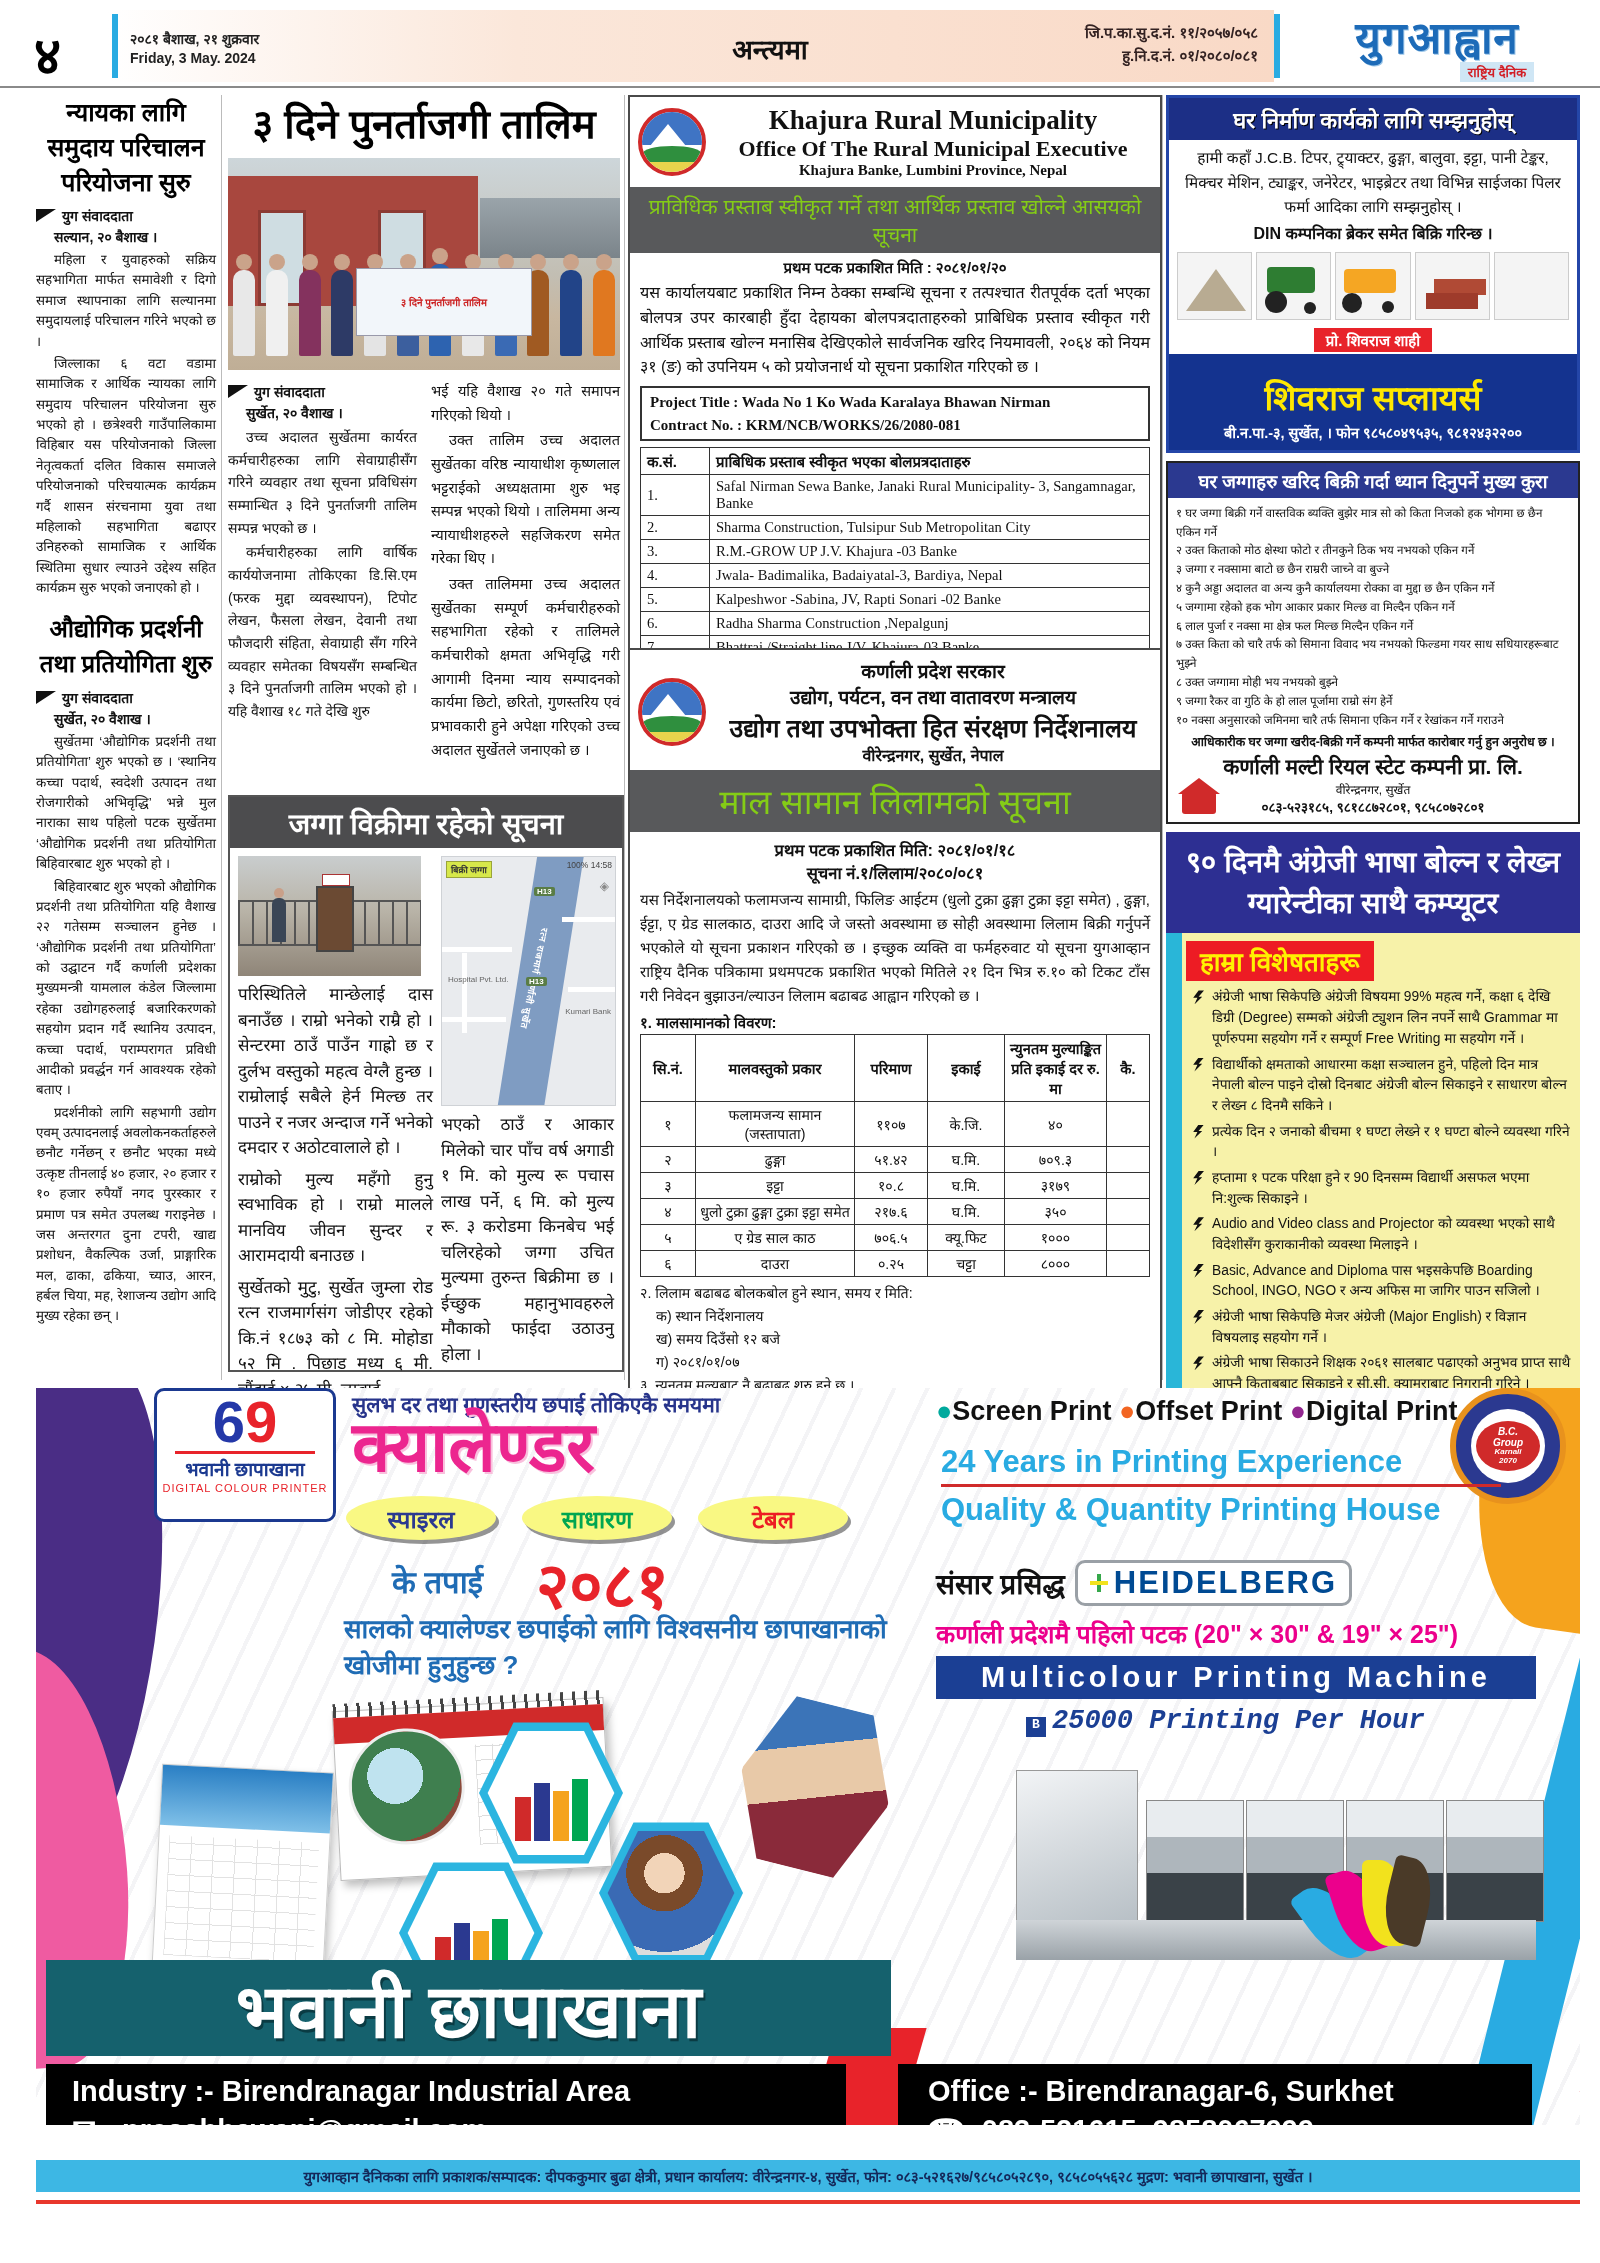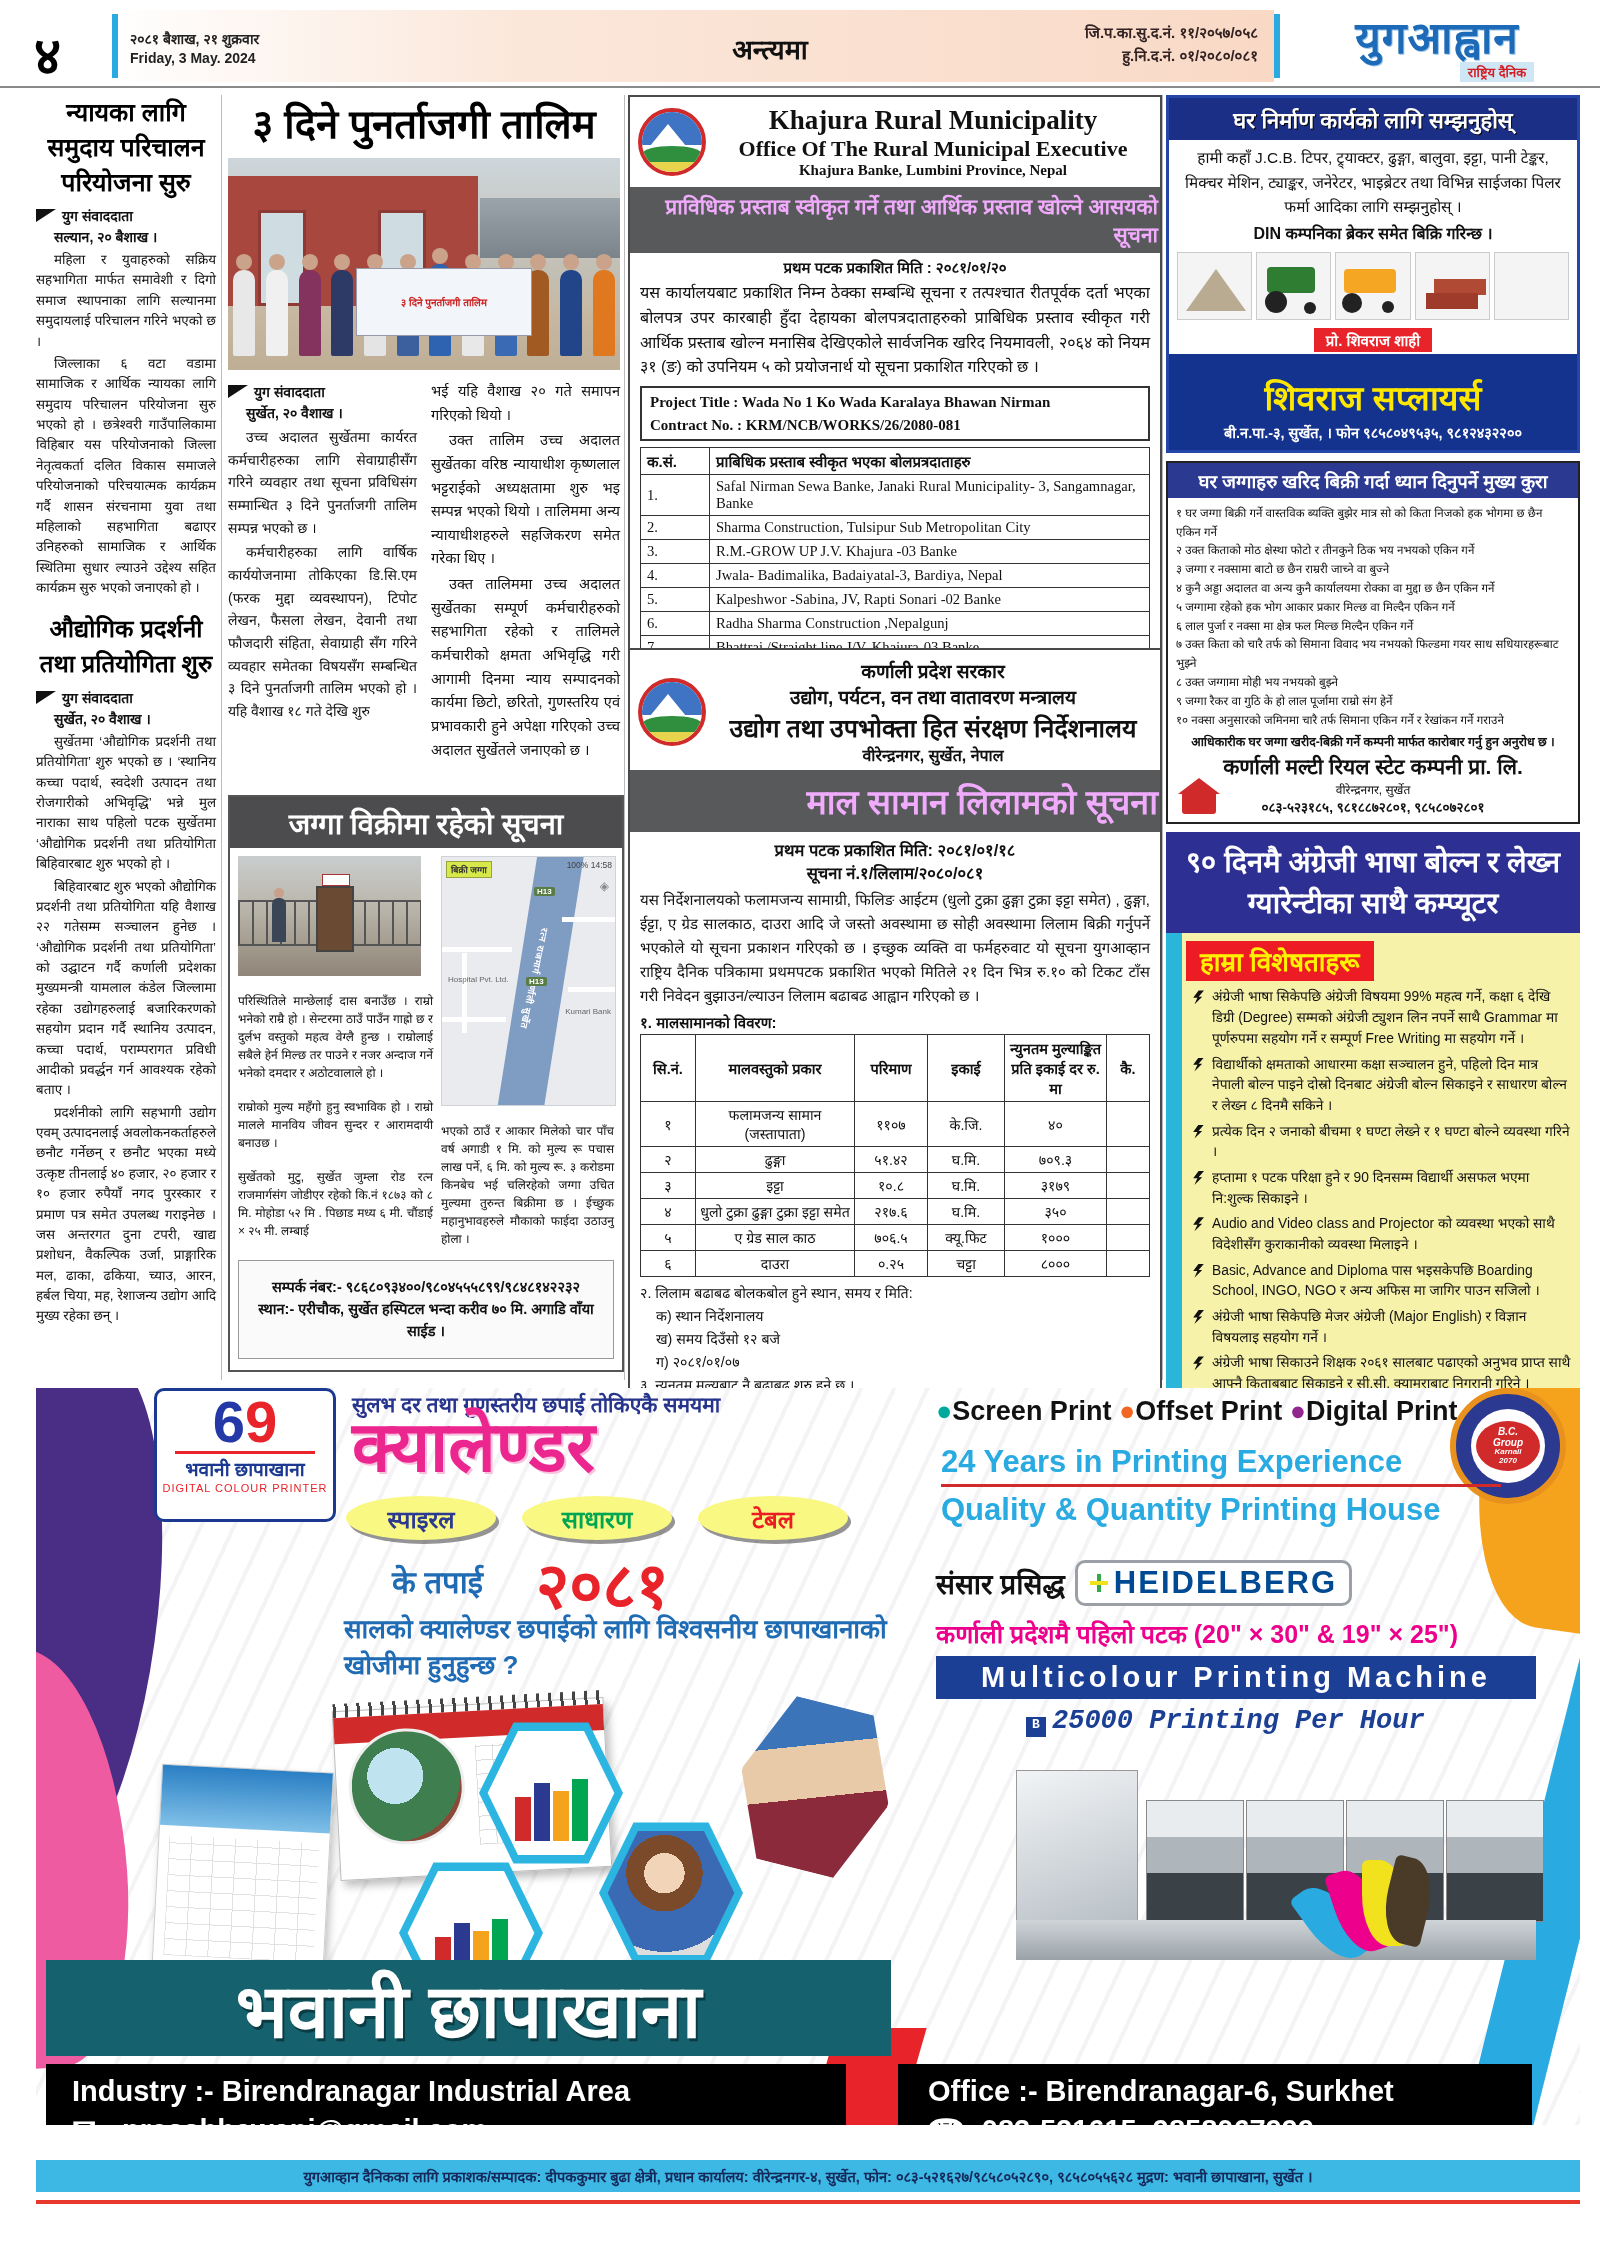--- a/index.html
+++ b/index.html
@@ -69,33 +69,33 @@
   .map{position:relative;width:173px;height:248px;background:#e9ebee;overflow:hidden;border:1px solid #cfd2d6;}
   .map .road{position:absolute;left:74px;top:-30px;width:46px;height:330px;background:#7f9cc2;transform:rotate(9deg);}
   .map .roadtxt{position:absolute;left:86px;top:70px;color:#fff;font-size:9px;font-weight:bold;
      writing-mode:vertical-rl;transform:rotate(12deg);letter-spacing:1px;}
   .map .st{position:absolute;background:#fff;}
   .map .badge{position:absolute;left:4px;top:4px;background:#d7e84a;color:#333;font-size:9px;font-weight:bold;padding:1px 4px;border:1px solid #9aa43a;}
   .map .status{position:absolute;right:3px;top:3px;font-size:8.5px;color:#444;}
   .map .h13{position:absolute;background:#5a7d46;color:#fff;font-size:8px;font-weight:bold;padding:0 3px;border-radius:2px;}
   .map .poi{position:absolute;font-size:8px;color:#666;}
   .map .compass{position:absolute;right:6px;top:22px;color:#888;font-size:12px;}
-  .jagga .p{font-size:12px;line-height:1.5;text-align:justify;margin-top:16px;}
+  .jagga .p{font-size:17px;line-height:1.5;text-align:justify;margin-top:6px;}
   .jagga .contact{margin:4px 8px;border:1px solid #999;background:#fafafa;text-align:center;
      font-size:14.5px;font-weight:bold;padding:16px 6px;line-height:1.5;}
   
   .col3box{position:absolute;left:628px;width:530px;border:2px solid #4a4a4a;background:#fff;}
   .emblem{width:60px;height:60px;border-radius:50%;background:#fff;border:4px solid #d02a2a;position:relative;overflow:hidden;flex:0 0 auto;}
   .emblem .sky{position:absolute;top:0;left:0;right:0;height:55%;background:#3f74c4;}
   .emblem .mt{position:absolute;left:8px;top:12px;width:0;height:0;border-left:18px solid transparent;border-right:18px solid transparent;border-bottom:22px solid #fff;}
   .emblem .hill{position:absolute;bottom:10px;left:0;right:0;height:16px;background:#2f8f3e;border-radius:50% 50% 0 0;}
   .emblem .base{position:absolute;bottom:0;left:0;right:0;height:10px;background:#e8d44c;}
   .noticehead{display:flex;gap:8px;align-items:center;padding:8px;}
   .noticehead .tt{flex:1;text-align:center;}
-  .graybar{background:#58595b;color:#f0abfc;font-weight:bold;text-align:right;}
+  .graybar{background:#58595b;color:#84cc16;font-weight:normal;text-align:center;}
   .kh-name{font-family:"Liberation Serif",serif;font-size:27px;font-weight:bold;}
   .kh-off{font-family:"Liberation Serif",serif;font-size:22px;font-weight:bold;}
   .kh-addr{font-family:"Liberation Serif",serif;font-size:15px;font-weight:bold;}
   .kh-bar{font-size:21px;padding:5px 2px;}
   .kh-pub{text-align:center;font-weight:bold;font-size:15px;margin:4px 0;}
   .kh-body{font-size:16px;line-height:1.55;text-align:justify;padding:0 10px;}
   .projbox{border:2px solid #333;margin:6px 10px;padding:3px 8px;font-family:"Liberation Serif",serif;
      font-weight:bold;font-size:15px;line-height:1.5;}
   table.ntab{border-collapse:collapse;margin:0 10px;width:calc(100% - 20px);}
   table.ntab th,table.ntab td{border:1.6px solid #333;padding:3px 6px;font-size:14.6px;}

